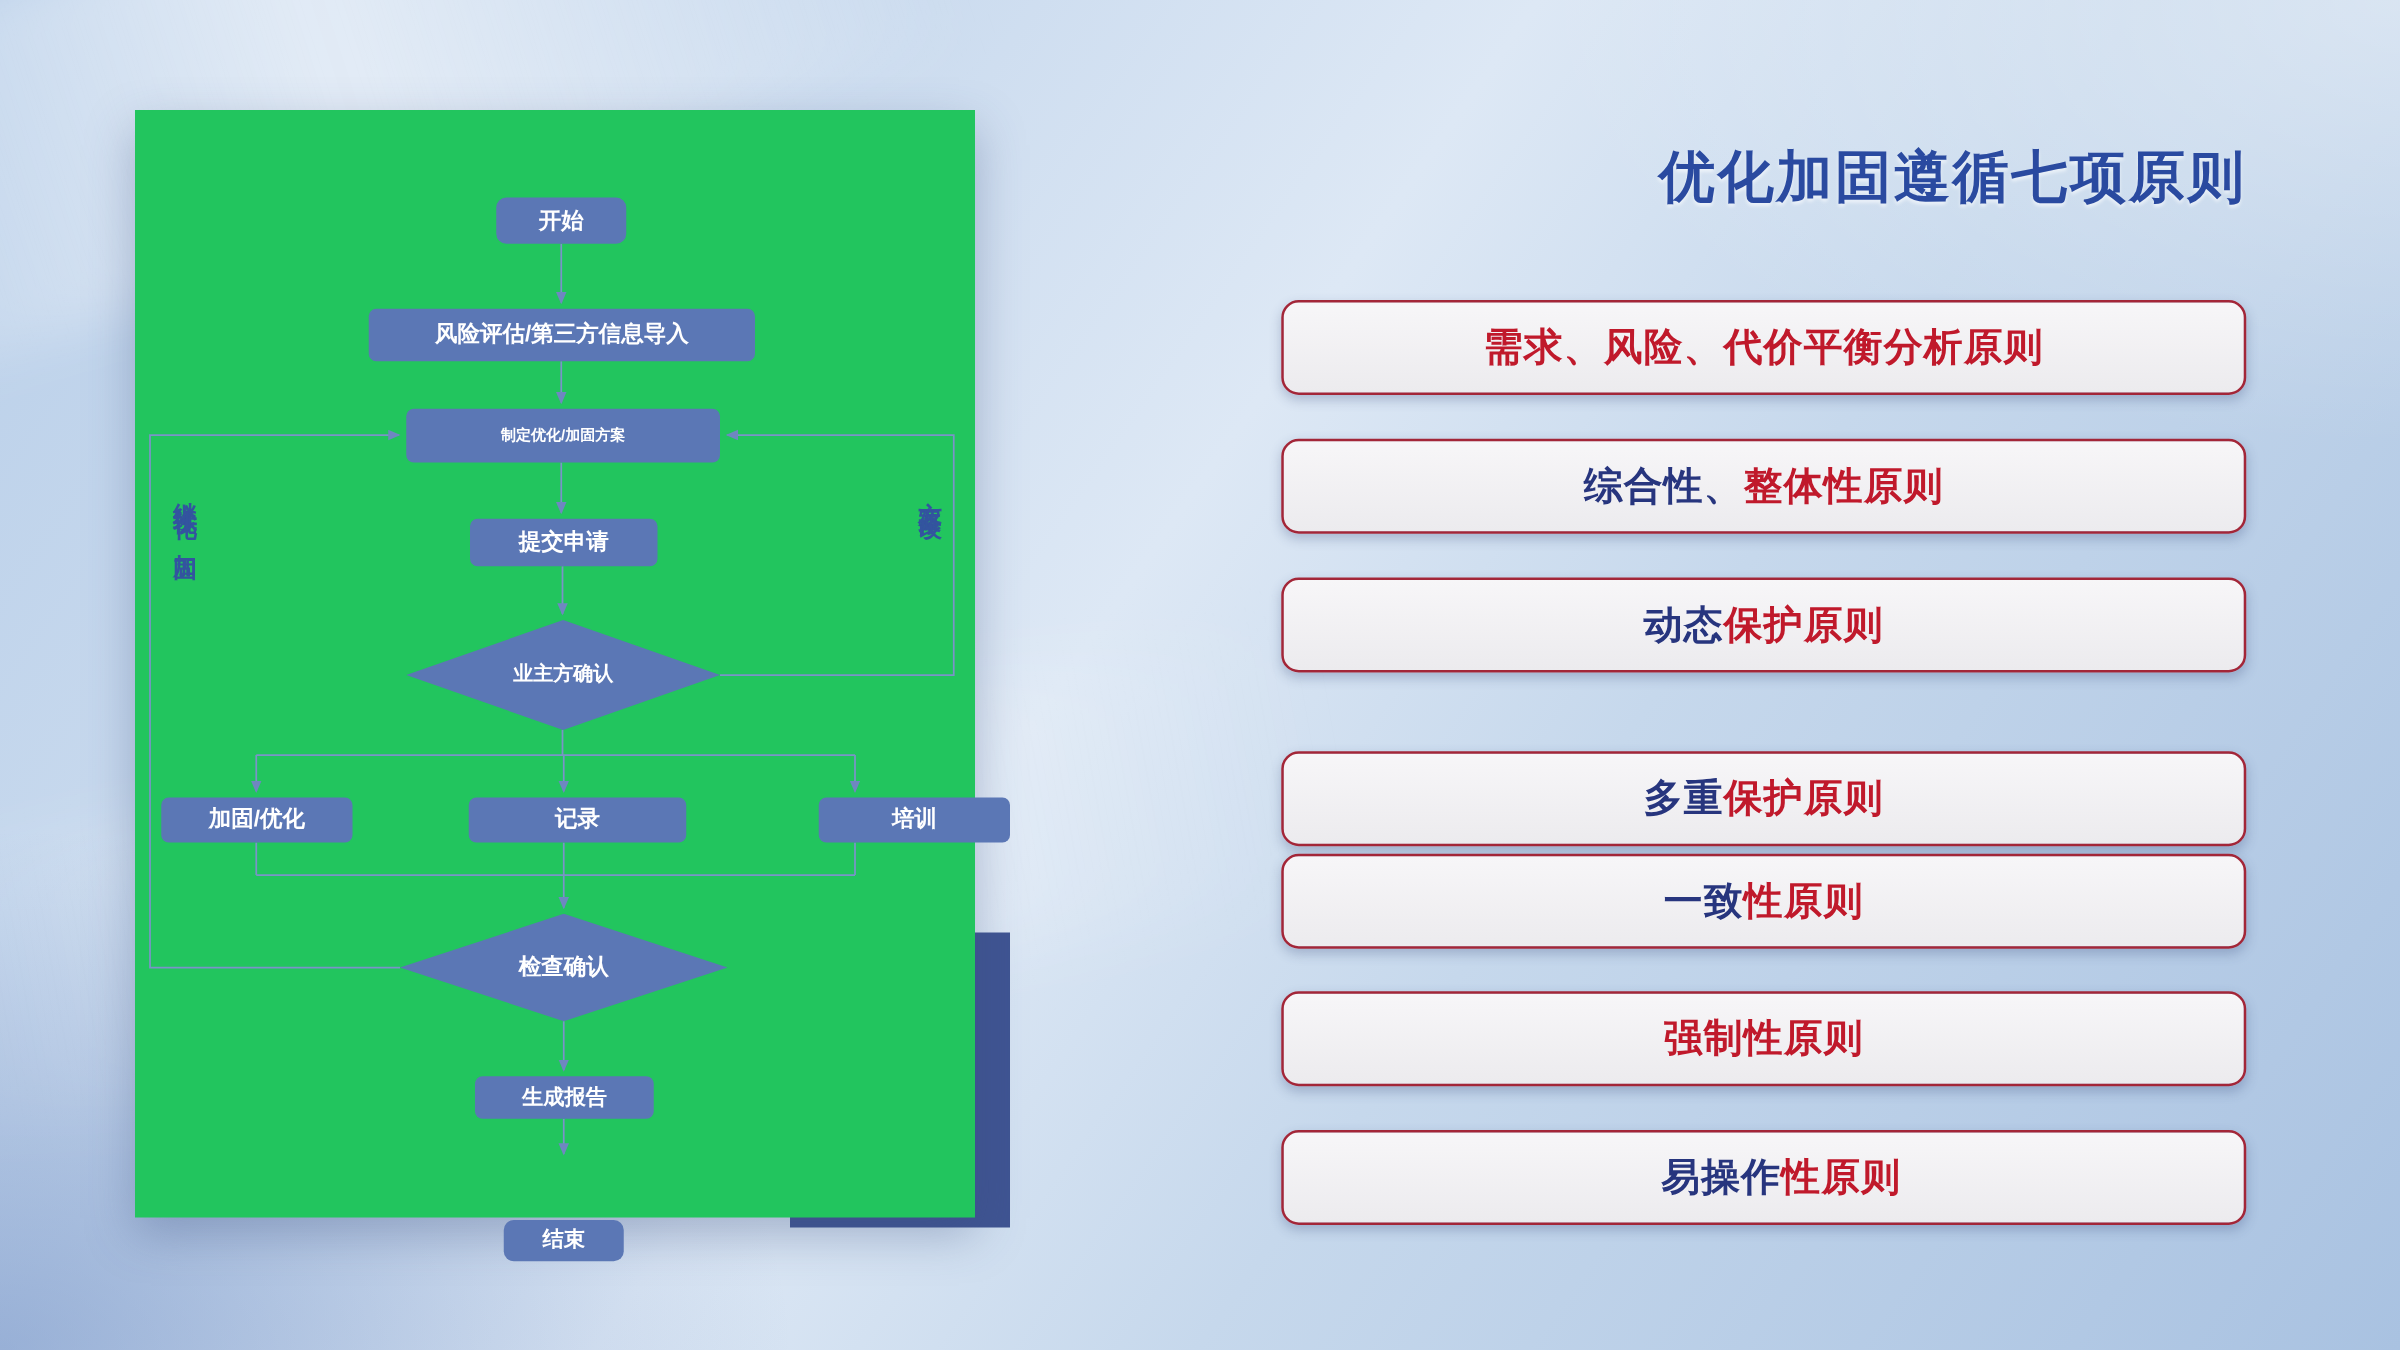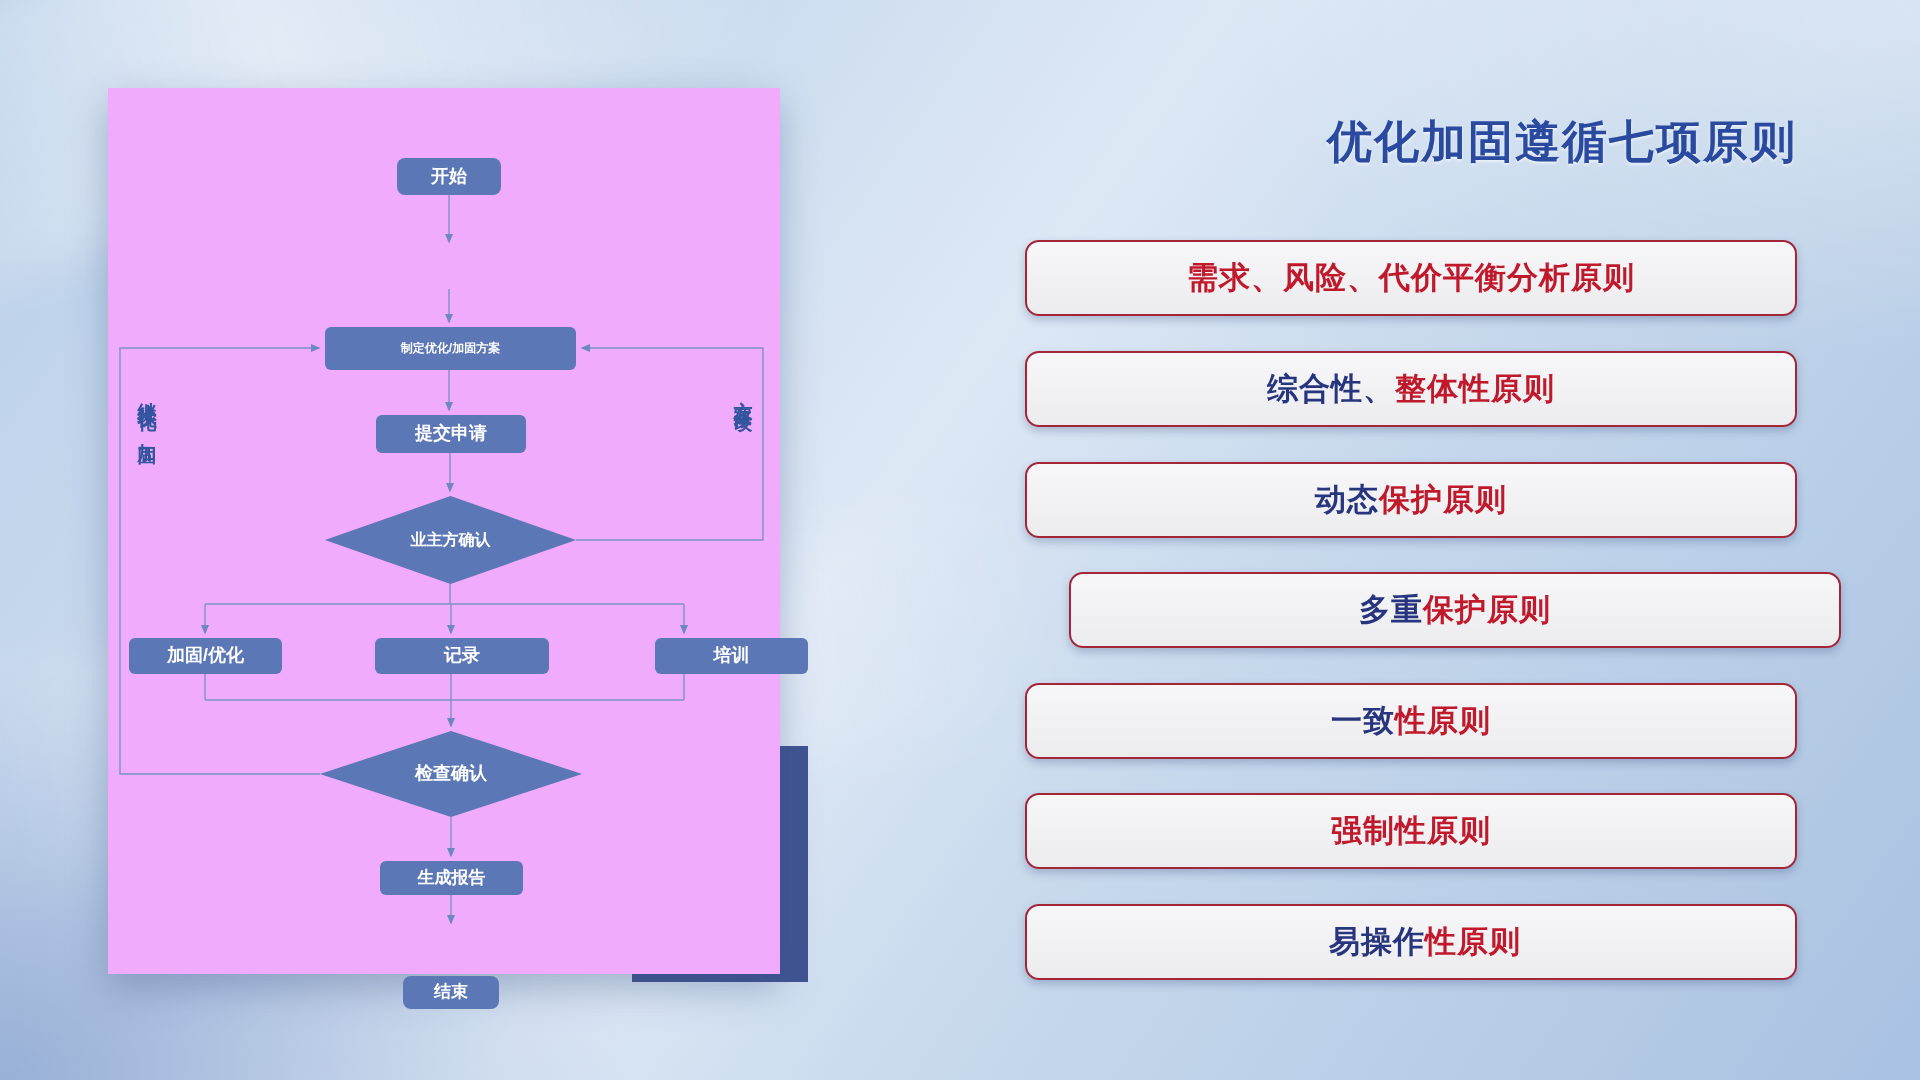--- a/index.html
+++ b/index.html
@@ -30,21 +30,21 @@
     pointer-events:none;
   }
 
   
   .accent-block {
     position:absolute; left:632px; top:746px; width:176px; height:236px;
     background:#3f5492; z-index:1;
   }
   .card {
     position:absolute; left:108px; top:88px; width:672px; height:886px;
-    background:#f0abfc; z-index:2;
+    background:#22c55e; z-index:2;
     box-shadow:0 14px 36px rgba(60,80,130,0.35);
   }
   .connectors { position:absolute; left:0; top:0; width:672px; height:886px; z-index:3; pointer-events:none; }
 
   .fnode {
     position:absolute; background:#5b77b5; color:#ffffff; z-index:4;
     display:flex; align-items:center; justify-content:center;
     font-weight:700; border-radius:6px; text-align:center; line-height:1.1;
   }
   .diamond { clip-path:polygon(50% 0,100% 50%,50% 100%,0 50%); border-radius:0; }
@@ -76,21 +76,21 @@
   }
   .principle {
     position:absolute; left:1025px; width:772px; height:76px; z-index:2;
     background:linear-gradient(#f7f6f8,#ecebee);
     border:2px solid #a32638; border-radius:14px;
     box-shadow:0 4px 9px rgba(50,70,120,0.28);
     display:flex; align-items:center; justify-content:center;
     font-size:31px; font-weight:700; letter-spacing:1px;
   }
   .pr-1 { top:240px; } .pr-2 { top:351px; } .pr-3 { top:462px; }
-  .pr-4 { top:572px;margin-left:44px; } .pr-5 { top:683px; } .pr-6 { top:793px; }
+  .pr-4 { top:601px; } .pr-5 { top:683px; } .pr-6 { top:793px; }
   .pr-7 { top:904px;padding-left:28px; }
   .p-blue { color:#27357e; }
   .p-red  { color:#c0192b; }
 </style>
 </head>
 <body>
 
 <div class="streak1"></div>
 <div class="streak2"></div>
 <div class="corner-dark"></div>
@@ -122,20 +122,21 @@
       <path d="M97 612 L576 612"></path>
       <path d="M343 612 L343 638" marker-end="url(#arrow)"></path>
       <path d="M343 729 L343 768" marker-end="url(#arrow)"></path>
       <path d="M343 807 L343 835" marker-end="url(#arrow)"></path>
       <path d="M212 686 L12 686 L12 260 L211 260" marker-end="url(#arrow)"></path>
       <path d="M468 452 L655 452 L655 260 L474 260" marker-end="url(#arrow)"></path>
     </g>
   </svg>
 
   <div class="fnode n-start">开始</div>
+  <div class="fnode n-risk">风险评估/第三方信息导入</div>
   <div class="fnode n-plan">制定优化/加固方案</div>
   <div class="fnode n-submit">提交申请</div>
   <div class="fnode diamond n-owner">业主方确认</div>
   <div class="fnode n-reinforce">加固/优化</div>
   <div class="fnode n-record">记录</div>
   <div class="fnode n-training">培训</div>
   <div class="fnode diamond n-check">检查确认</div>
   <div class="fnode n-report">生成报告</div>
   <div class="fnode n-end">结束</div>
 

